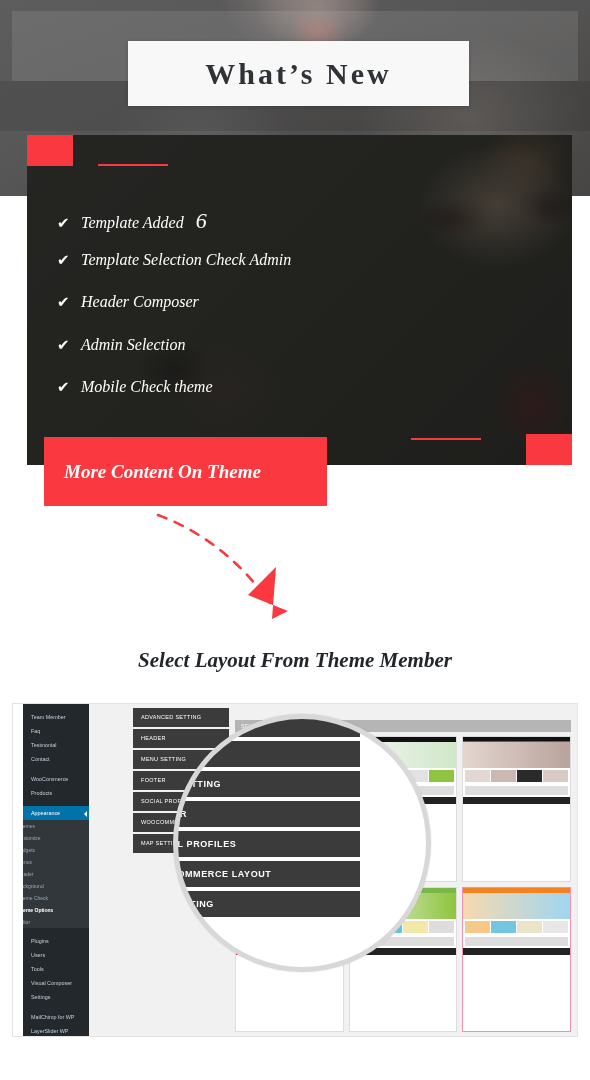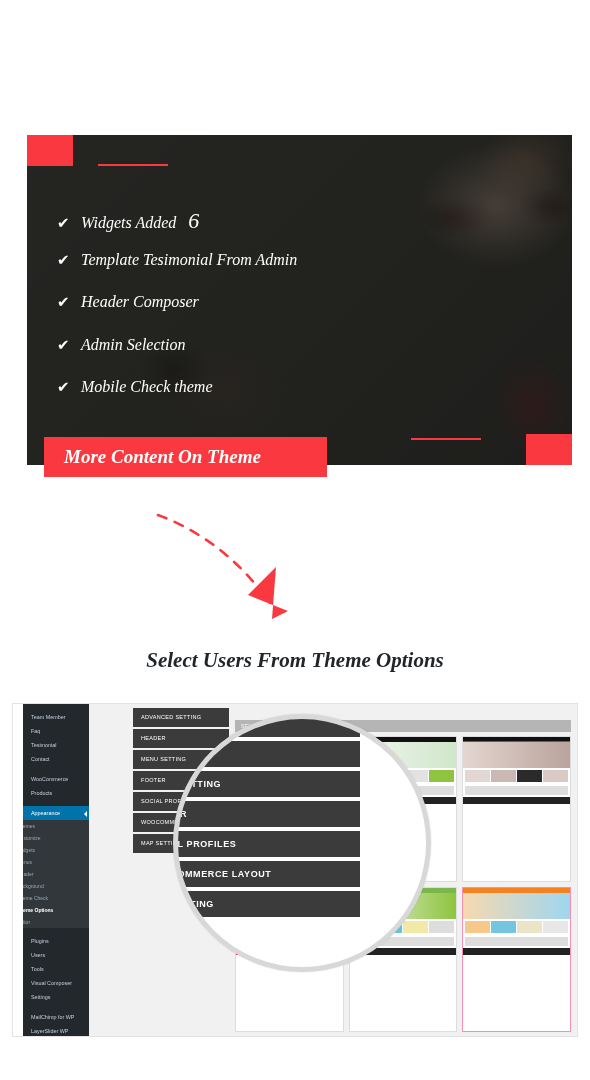--- a/index.html
+++ b/index.html
@@ -78,21 +78,21 @@
     color: #ffffff; font-size: 16px; font-style: italic;
     font-family: "Liberation Serif", serif; white-space: nowrap;
   }
   .feature-count {
     color: #ffffff; font-size: 22px; font-style: italic;
     margin-left: 12px; font-family: "Liberation Serif", serif;
   }
 
   
   .cta {
-    position: absolute; left: 44px; top: 437px; width: 283px; height: 40px;
+    position: absolute; left: 44px; top: 437px; width: 283px; height: 69px;
     background: #f9383f; display: flex; align-items: center;
   }
   .cta span {
     color: #ffffff; font-size: 19px; font-weight: 700; font-style: italic;
     padding-left: 20px; font-family: "Liberation Serif", serif;
   }
   .arrow { position: absolute; left: 130px; top: 495px; width: 200px; height: 140px; }
 
   
   .section-heading {
@@ -172,38 +172,46 @@
     height: 26px; line-height: 26px; padding-left: 22px; margin-bottom: 4px;
     width: 236px; white-space: nowrap; letter-spacing: .6px;
     font-family: "Liberation Sans", sans-serif;
   }
 </style>
 </head>
 <body>
 
 <div class="page">
 
+  <div class="hero">
+    <div class="hero-photo"></div>
+    <div class="hero-band"></div>
+    <div class="hero-band-dark"></div>
+    <div class="title-card">
+      <span>What’s New</span>
+    </div>
+  </div>
 
   <div class="feature">
     <div class="feature-photo"></div>
     <div class="feature-veil"></div>
     <div class="deco-sq-tl"></div>
     <div class="deco-line-tl"></div>
     <div class="deco-line-br"></div>
     <div class="deco-sq-br"></div>
 
     <div class="features">
       <div class="feature-item">
         <span class="check">✔</span>
-        <span class="feature-text">Widgets Added</span>
+        <span class="feature-text">Template Added</span>
         <span class="feature-count">6</span>
       </div>
       <div class="feature-item">
         <span class="check">✔</span>
-        <span class="feature-text">Template Tesimonial From Admin</span>
+        <span class="feature-text">Template Selection Check Admin</span>
       </div>
       <div class="feature-item">
         <span class="check">✔</span>
         <span class="feature-text">Header Composer</span>
       </div>
       <div class="feature-item">
         <span class="check">✔</span>
         <span class="feature-text">Admin Selection</span>
       </div>
       <div class="feature-item">
@@ -215,21 +223,21 @@
 
   <div class="cta">
     <span>More Content On Theme</span>
   </div>
 
   <svg class="arrow" viewBox="0 0 200 140">
     <path d="M28 20 Q 95 45 140 108" stroke="#f9383f" stroke-width="2.6" fill="none" stroke-dasharray="9 9" stroke-linecap="round"></path>
     <path d="M118 100 L158 116 L142 124 L146 72 Z" fill="#f9383f"></path>
   </svg>
 
-  <div class="section-heading">Select Users From Theme Options</div>
+  <div class="section-heading">Select Layout From Theme Member</div>
 
   <div class="shot">
 
     <div class="wp-sidebar">
       <div class="wp-gap"></div>
       <div class="wp-item">Team Member</div>
       <div class="wp-item">Faq</div>
       <div class="wp-item">Tesimonial</div>
       <div class="wp-item">Contact</div>
       <div class="wp-gap"></div>

